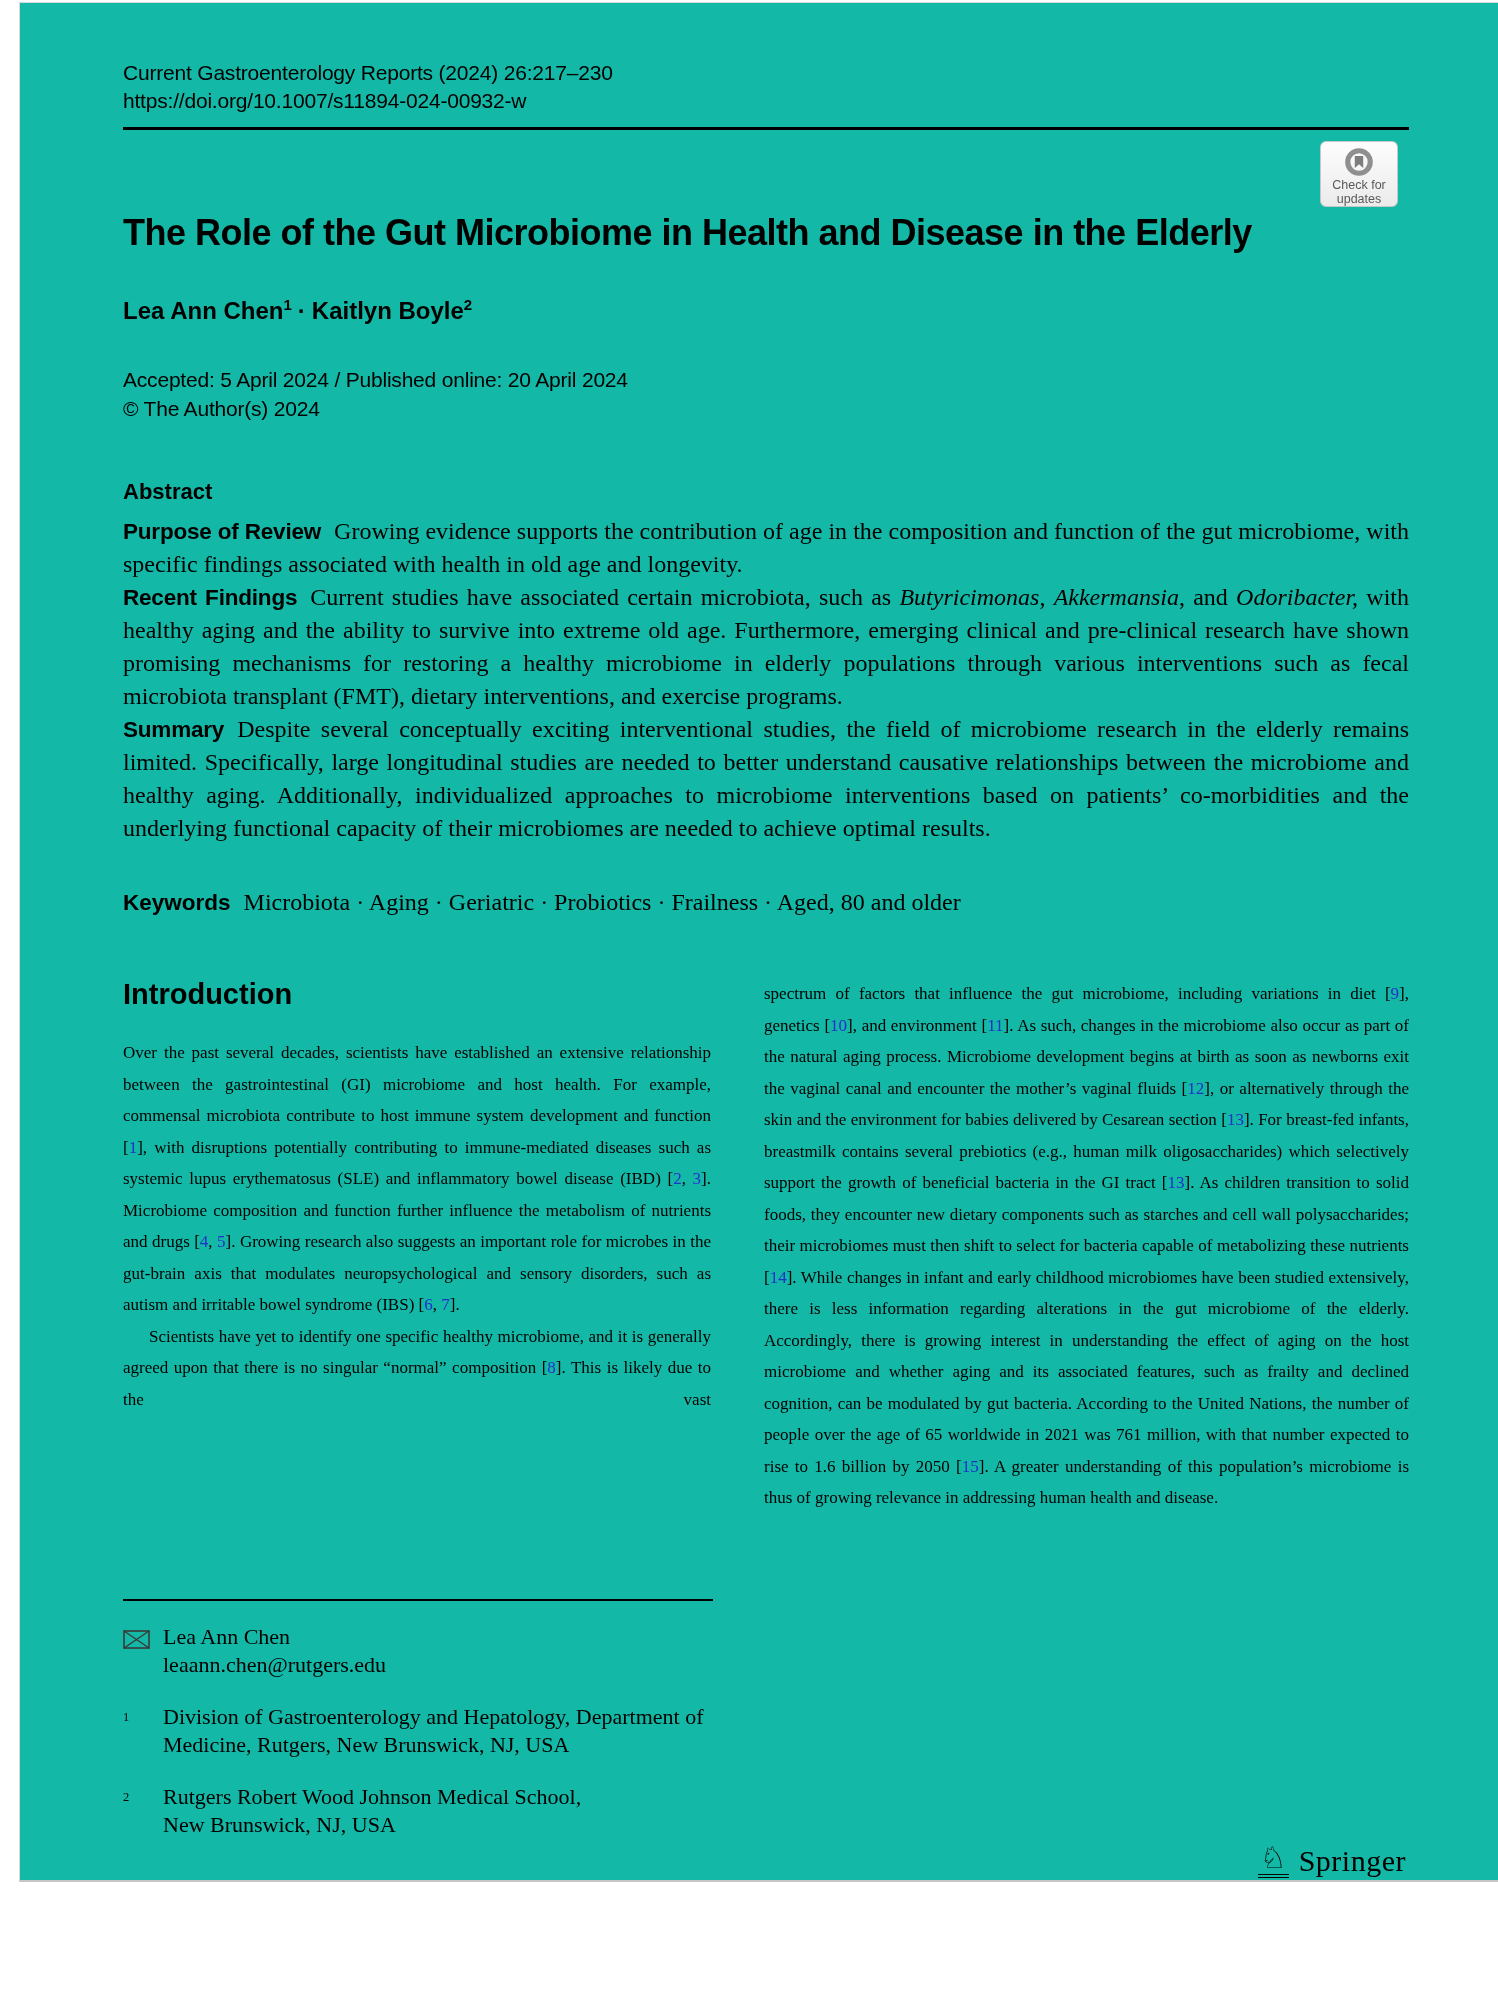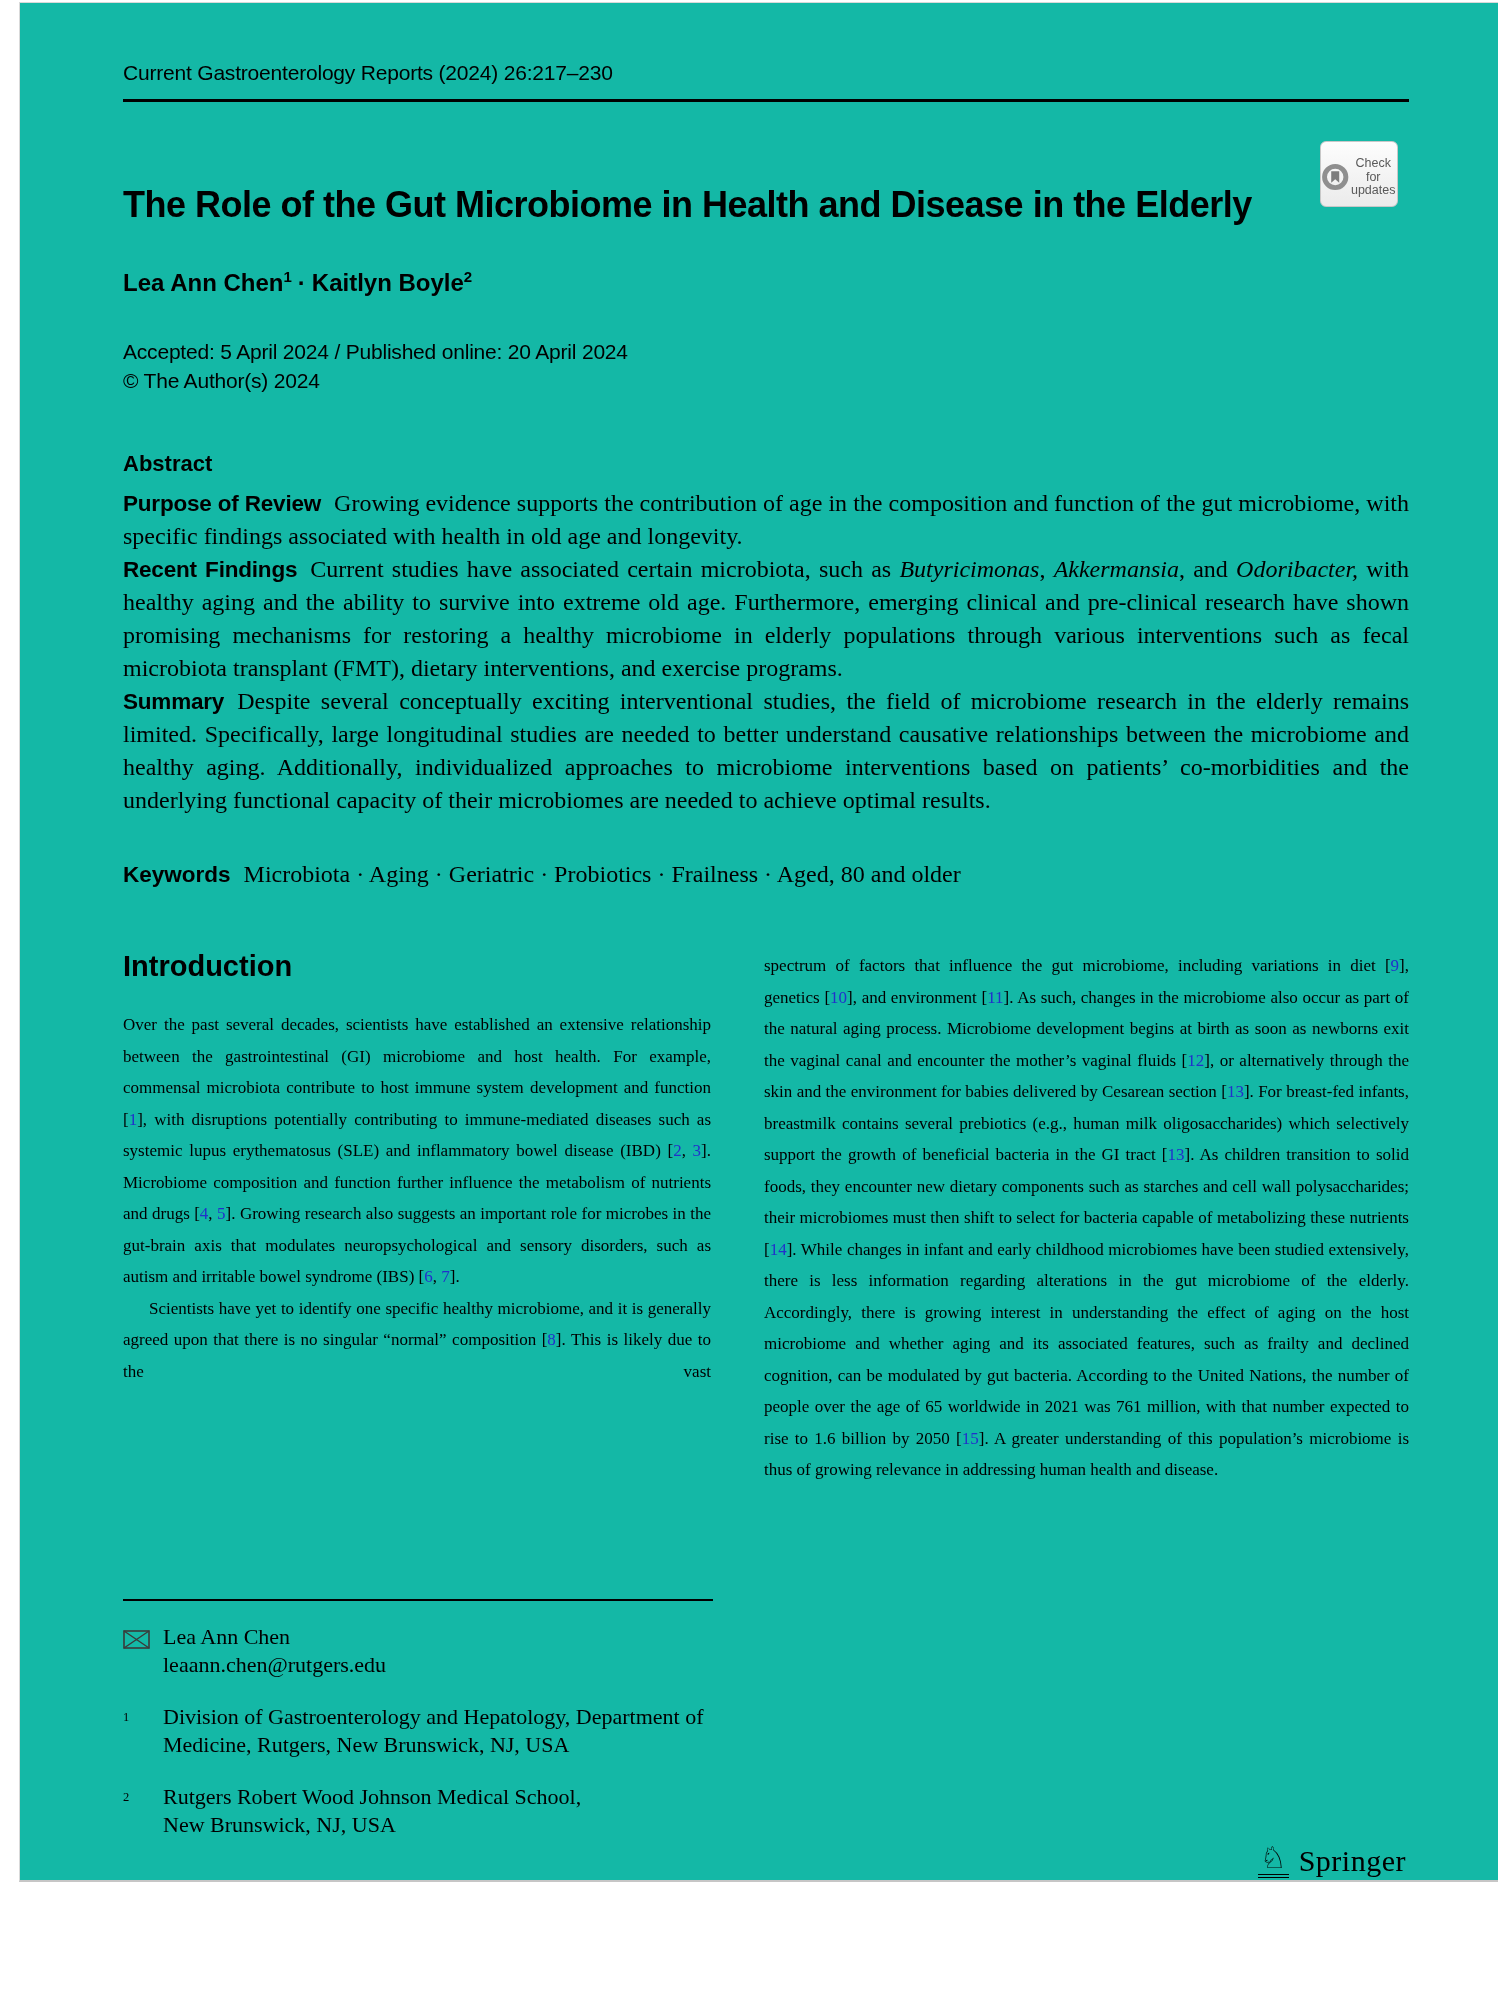--- a/index.html
+++ b/index.html
@@ -15,21 +15,21 @@
   
   .header-block { padding-top: 56px; font-family: "Liberation Sans", sans-serif; font-size: 21px; line-height: 28px; letter-spacing: -0.2px; }
   .doi { color: #000; text-decoration: none; }
   .rule { height: 3px; background: #000; margin-top: 12px; }
 
   
   .badge {
     position: absolute; top: 138px; right: 114px; width: 78px; height: 66px;
     border: 1px solid #c8c8c8; border-radius: 6px;
     background: linear-gradient(#fdfdfd, #ebebeb);
-    display: flex; flex-direction: row; align-items: center; justify-content: flex-start;
+    display: flex; flex-direction: column; align-items: center; justify-content: flex-start;
     padding-top: 5px; cursor: pointer;
   }
   .badge-text { font-family: "Liberation Sans", sans-serif; font-size: 12.5px; line-height: 13.5px; color: #595959; text-align: center; margin-top: 2px; }
 
   
   .title { margin-top: 82px; font-family: "Liberation Sans", sans-serif; font-weight: bold; font-size: 36px; letter-spacing: -0.5px; }
   .authors { margin-top: 42px; font-family: "Liberation Sans", sans-serif; font-weight: bold; font-size: 24px; }
   .authors sup { font-size: 15px; }
   .author-sep { font-weight: bold; padding: 0 6px; }
   .dates { margin-top: 40px; font-family: "Liberation Sans", sans-serif; font-size: 21px; line-height: 29px; letter-spacing: -0.2px; }
@@ -68,20 +68,21 @@
   .springer-word { font-size: 30px; letter-spacing: 0.5px; }
 </style>
 </head>
 <body>
 
 <div class="sheet">
   <div class="content">
 
     <div class="header-block">
       <div>Current Gastroenterology Reports (2024) 26:217–230</div>
+      <div><span class="doi">https://doi.org/10.1007/s11894-024-00932-w</span></div>
     </div>
     <div class="rule"></div>
 
     <h1 class="title">The Role of the Gut Microbiome in Health and Disease in the Elderly</h1>
 
     <div class="authors">
       <span>Lea Ann Chen</span><sup>1</sup><span class="author-sep">·</span><span>Kaitlyn Boyle</span><sup>2</sup>
     </div>
 
     <div class="dates">

